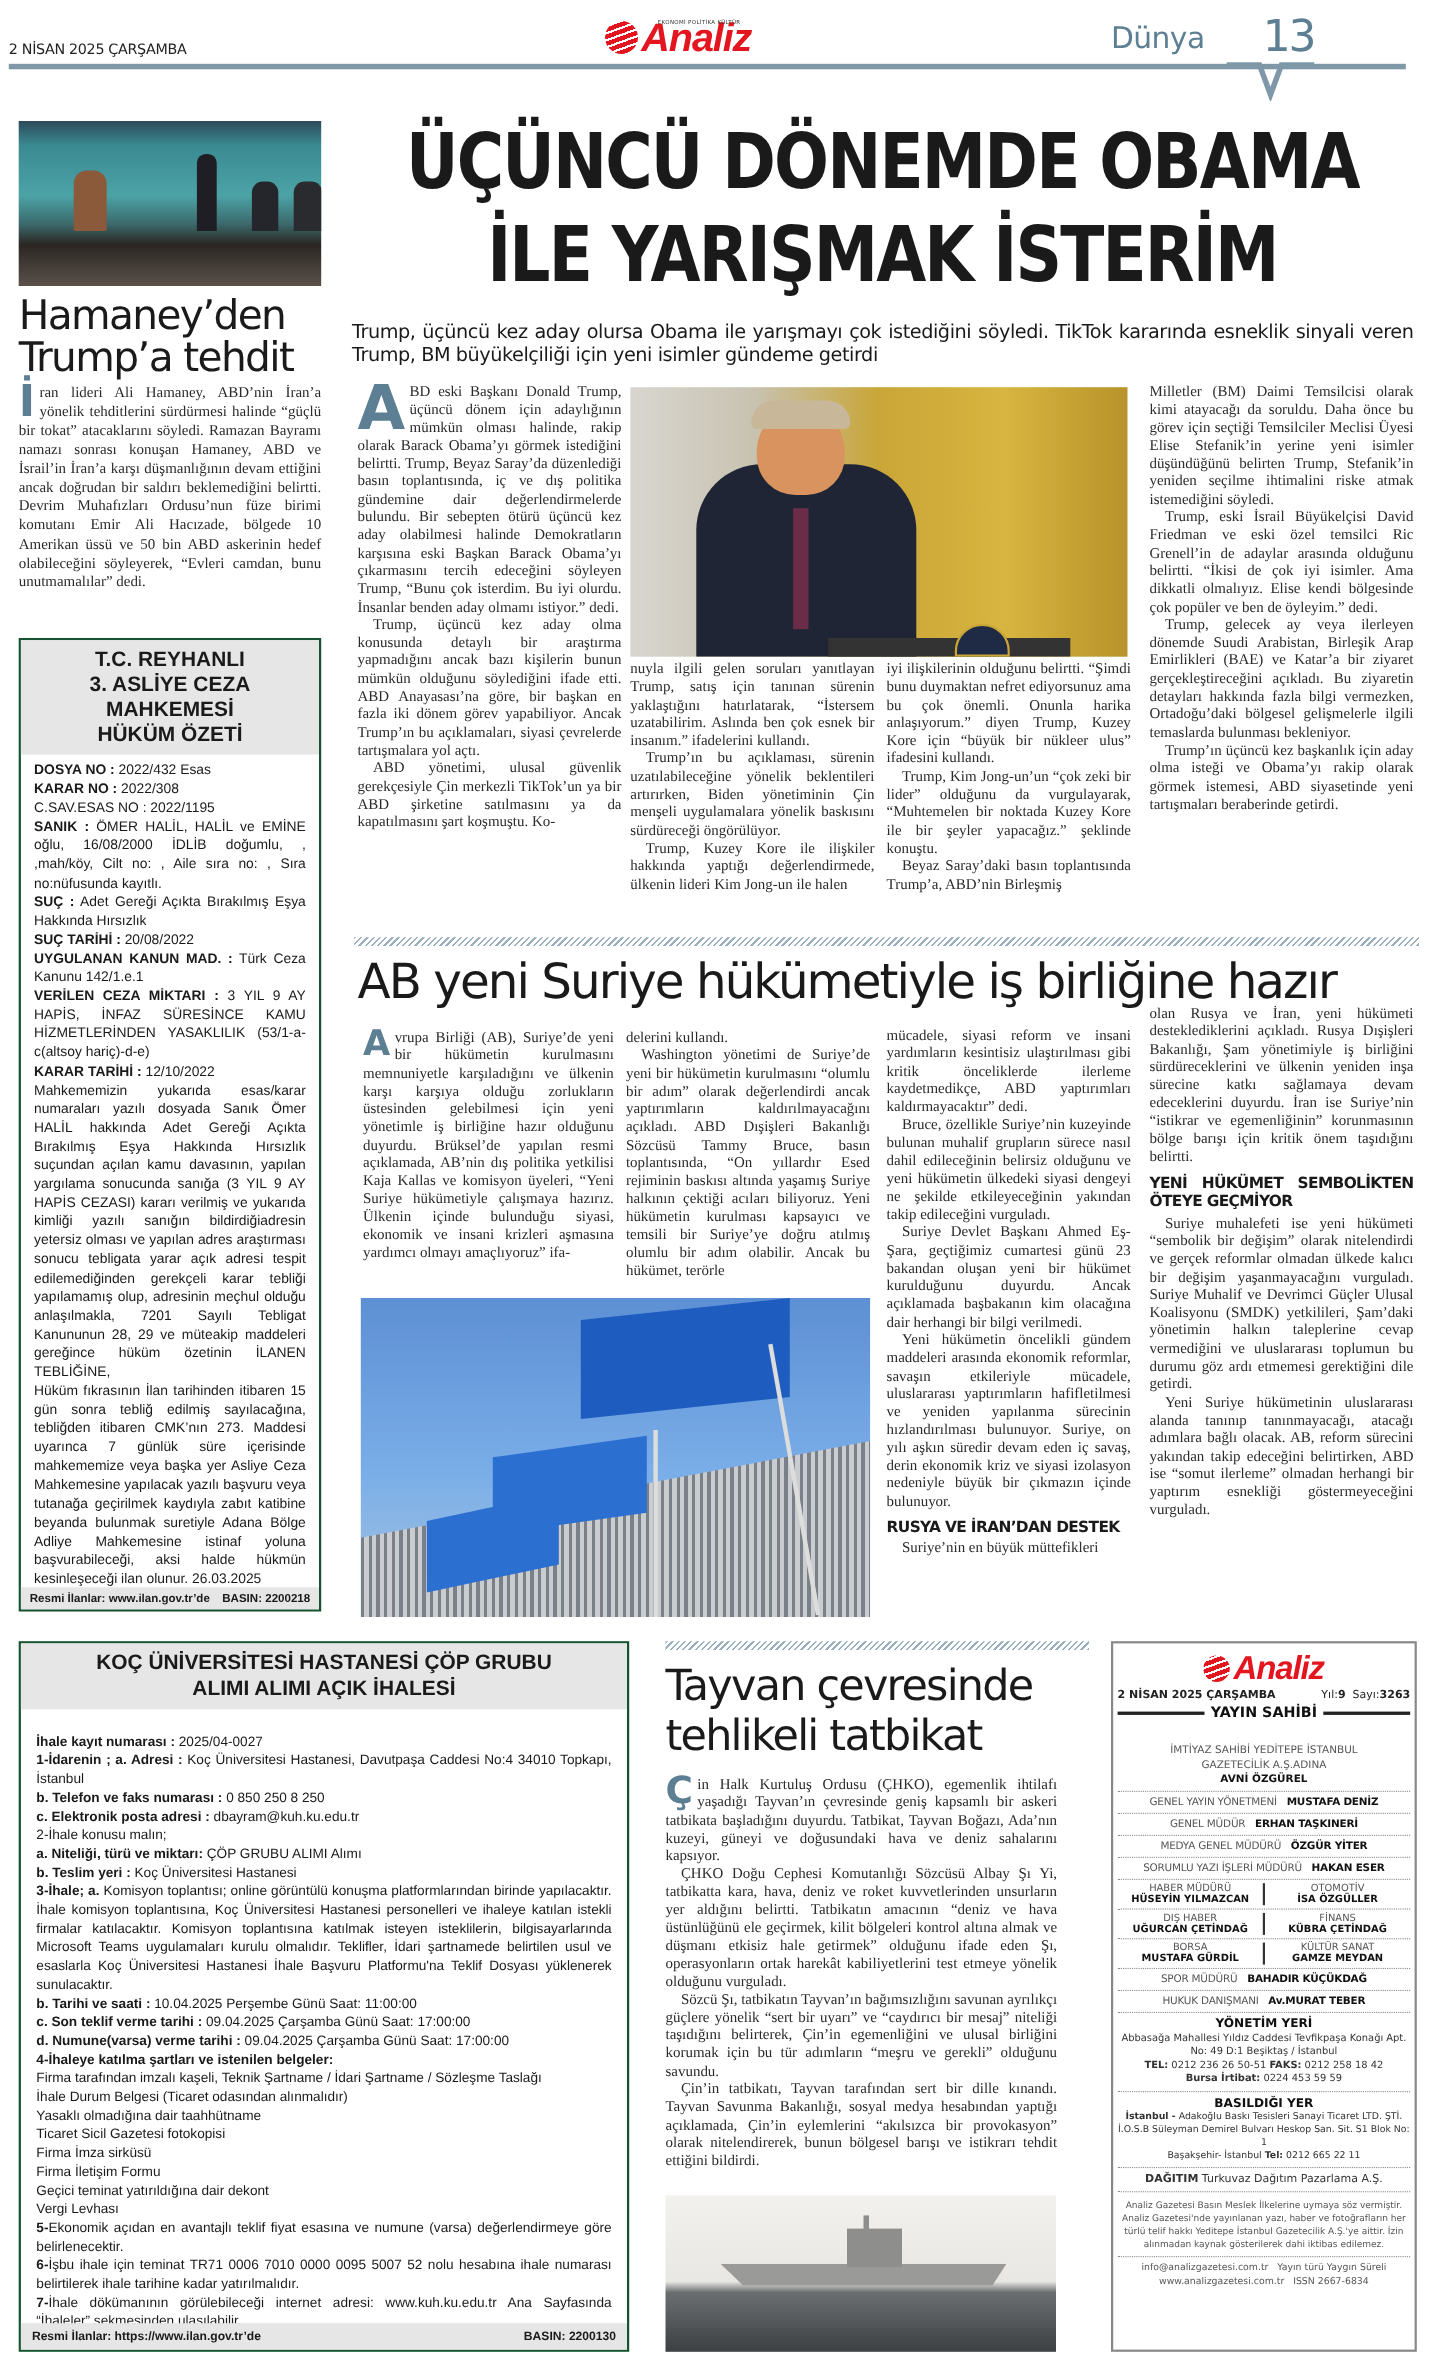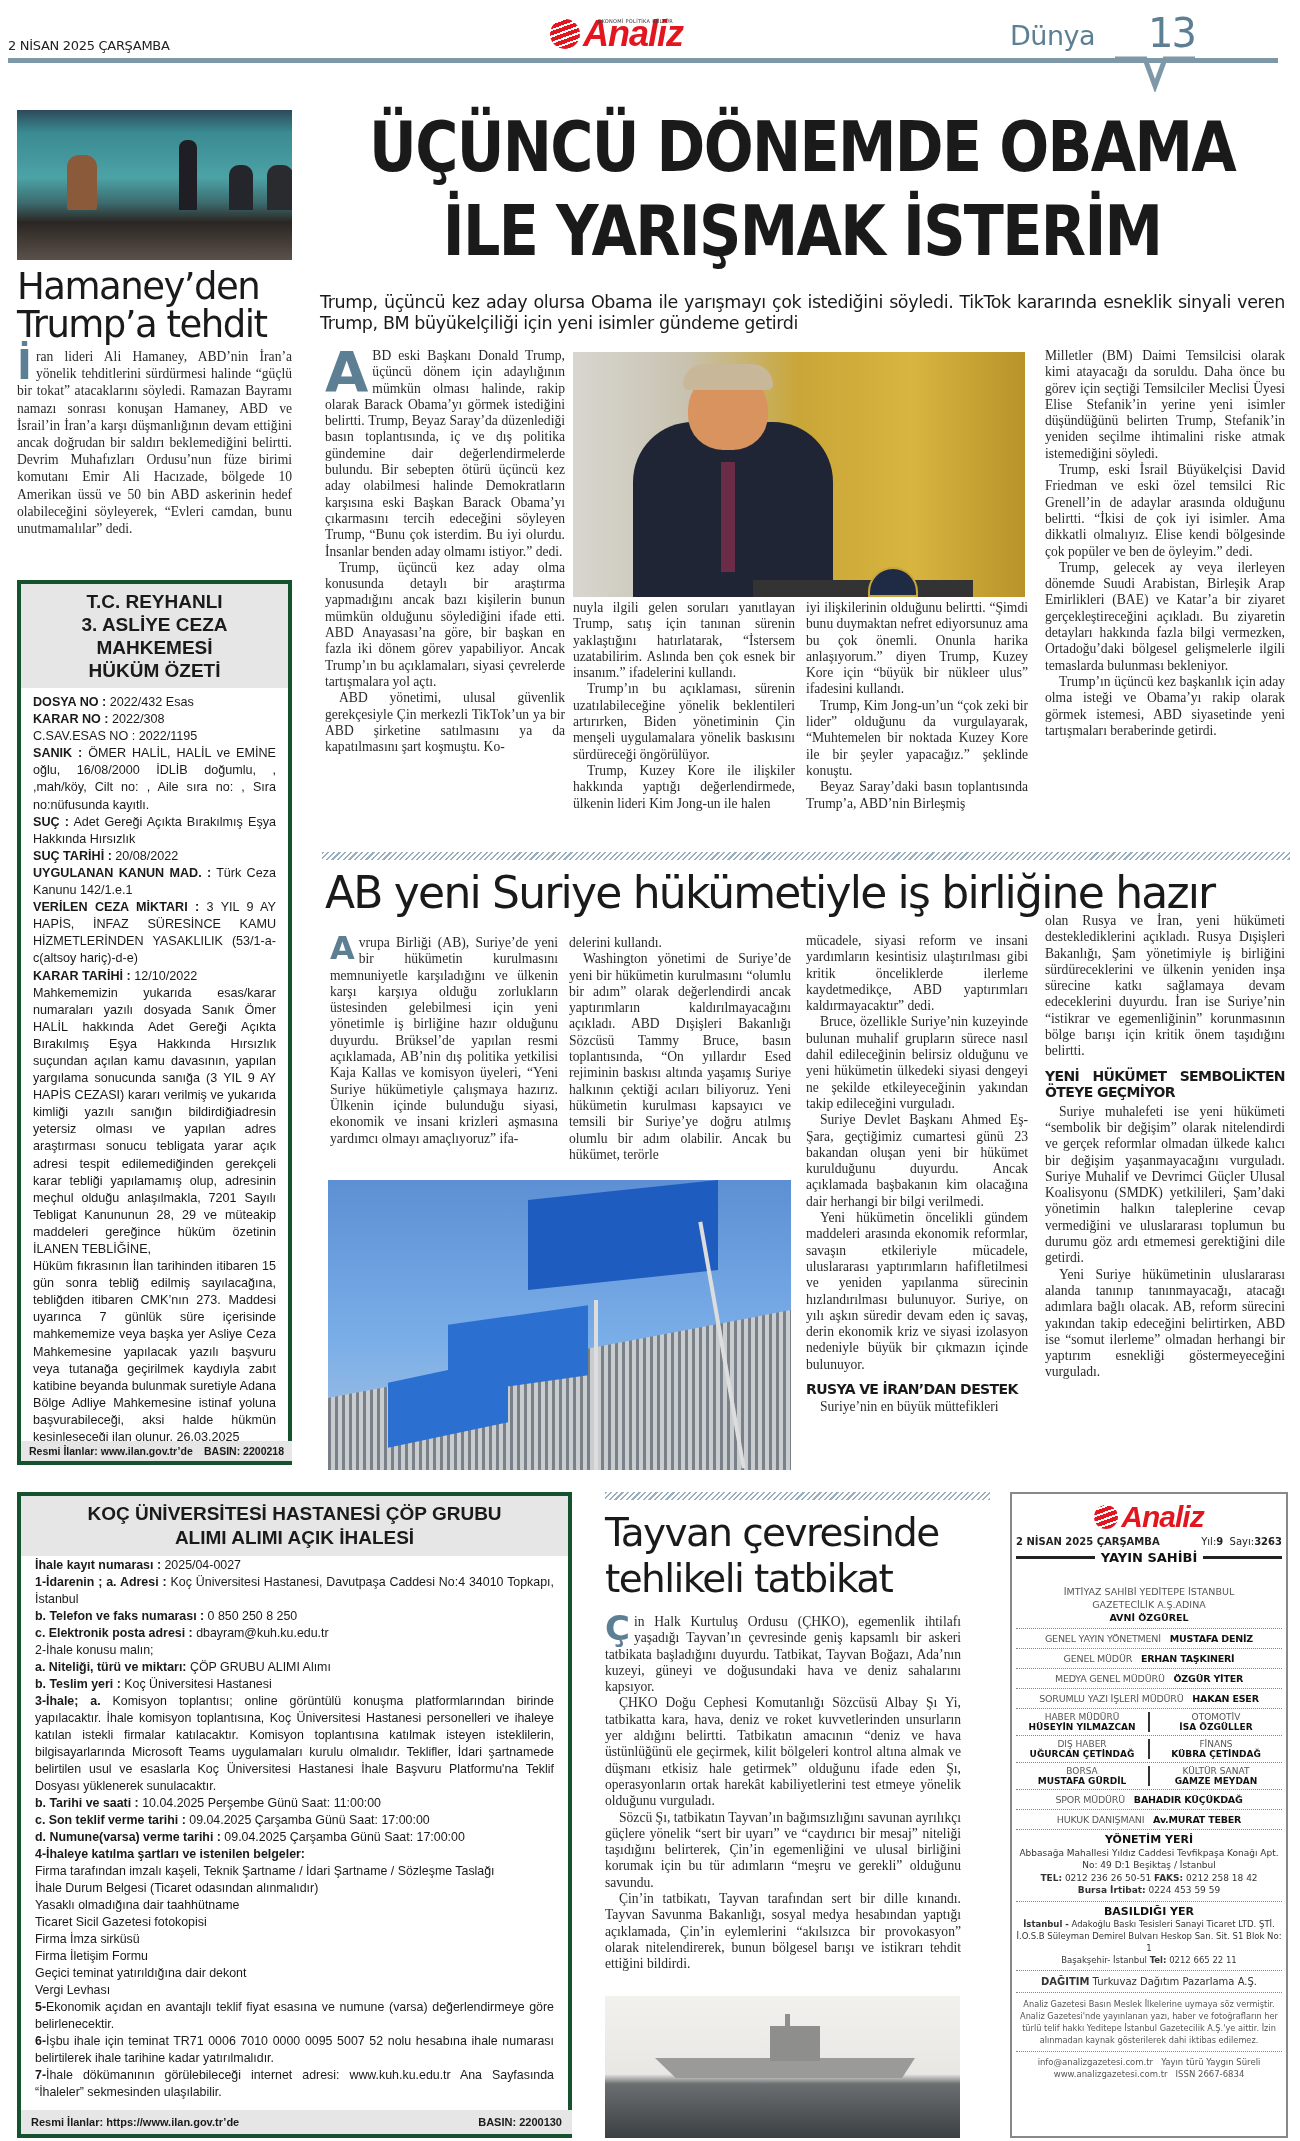--- a/index.html
+++ b/index.html
@@ -17,21 +17,21 @@
 #hdr-rule{left:8px;top:58px;width:1270px;height:5px;background:#7e98a8}
 
 .col-text{font-family:"Liberation Serif","DejaVu Serif",serif;font-size:13.6px;line-height:16.3px;text-align:justify;color:#2a2a2a}
 .col-text p{text-indent:14px}
 .col-text p.first{text-indent:0}
 .dropcap{float:left;font-family:"DejaVu Sans",sans-serif;font-weight:bold;color:#5d7f94;line-height:0.85;margin-right:4px}
 .hatch{height:8px;background:repeating-linear-gradient(135deg,#9aafbd 0 1.5px,#fff 1.5px 4px)}
 
 .photo{overflow:hidden}
 
-.notice{border:4px solid #14532d;background:#fff}
+.notice{border:2px solid #14532d;background:#fff}
 .notice-head{background:#e6e6e6;text-align:center;font-family:"Liberation Sans",sans-serif;font-weight:bold;color:#1a1a1a}
 .notice-body{font-family:"Liberation Sans",sans-serif;color:#1a1a1a;text-align:justify}
 .notice-foot{background:#e6e6e6;font-family:"Liberation Sans",sans-serif;font-weight:bold;display:flex;justify-content:space-between;color:#1a1a1a}
 b{font-weight:bold}
 
 .imp{font-family:"DejaVu Sans",sans-serif;text-align:center;color:#333}
 .imp-row{border-bottom:1px dotted #888;padding:4px 0;font-size:9.5px;letter-spacing:-0.2px}
 .imp-row .lbl{color:#555}
 .imp-row .val{font-weight:bold;color:#111}
 .imp-split{display:flex;border-bottom:1px dotted #888;padding:3px 0}
@@ -165,21 +165,21 @@
   <div class="condsans" style="font-weight:bold;font-size:14px;line-height:16px;margin:8px 0 4px;letter-spacing:-0.6px;color:#1a1a1a">YENİ HÜKÜMET SEMBOLİKTEN ÖTEYE GEÇMİYOR</div>
   <p>Suriye muhalefeti ise yeni hükümeti “sembolik bir değişim” olarak nitelendirdi ve gerçek reformlar olmadan ülkede kalıcı bir değişim yaşanmayacağını vurguladı. Suriye Muhalif ve Devrimci Güçler Ulusal Koalisyonu (SMDK) yetkilileri, Şam’daki yönetimin halkın taleplerine cevap vermediğini ve uluslararası toplumun bu durumu göz ardı etmemesi gerektiğini dile getirdi.</p>
   <p>Yeni Suriye hükümetinin uluslararası alanda tanınıp tanınmayacağı, atacağı adımlara bağlı olacak. AB, reform sürecini yakından takip edeceğini belirtirken, ABD ise “somut ilerleme” olmadan herhangi bir yaptırım esnekliği göstermeyeceğini vurguladı.</p>
 </div>
 
 <div class="abs notice" style="left:17px;top:1492px;width:555px;height:646px">
   <div class="notice-head" style="padding:6px 4px;font-size:19px;line-height:24px">
     <div>KOÇ ÜNİVERSİTESİ HASTANESİ ÇÖP GRUBU</div>
     <div>ALIMI ALIMI AÇIK İHALESİ</div>
   </div>
-  <div class="notice-body" id="tender-lines" style="padding:1px 14px 0 14px;font-size:12.4px;line-height:17px">
+  <div class="notice-body" id="tender-lines" style="padding:21px 14px 0 14px;font-size:12.4px;line-height:17px">
       <div><b>İhale kayıt numarası :</b><span> 2025/04-0027</span></div>
       <div><b>1-İdarenin ;   a. Adresi :</b><span> Koç Üniversitesi Hastanesi, Davutpaşa Caddesi No:4 34010 Topkapı, İstanbul</span></div>
       <div><b>b. Telefon ve faks numarası :</b><span> 0 850 250 8 250</span></div>
       <div><b>c. Elektronik posta adresi :</b><span> dbayram@kuh.ku.edu.tr</span></div>
       <div><span>2-İhale konusu malın;</span></div>
       <div><b>a. Niteliği, türü ve miktarı:</b><span> ÇÖP GRUBU ALIMI Alımı</span></div>
       <div><b>b. Teslim yeri :</b><span> Koç Üniversitesi Hastanesi</span></div>
       <div><b>3-İhale; a.</b><span> Komisyon toplantısı; online görüntülü konuşma platformlarından birinde yapılacaktır. İhale komisyon toplantısına, Koç Üniversitesi Hastanesi personelleri ve ihaleye katılan istekli firmalar katılacaktır. Komisyon toplantısına katılmak isteyen isteklilerin, bilgisayarlarında Microsoft Teams uygulamaları kurulu olmalıdır. Teklifler, İdari şartnamede belirtilen usul ve esaslarla Koç Üniversitesi Hastanesi İhale Başvuru Platformu'na Teklif Dosyası yüklenerek sunulacaktır.</span></div>
       <div><b>b. Tarihi ve saati :</b><span> 10.04.2025 Perşembe Günü Saat: 11:00:00</span></div>
       <div><b>c. Son teklif verme tarihi :</b><span> 09.04.2025 Çarşamba Günü Saat: 17:00:00</span></div>

